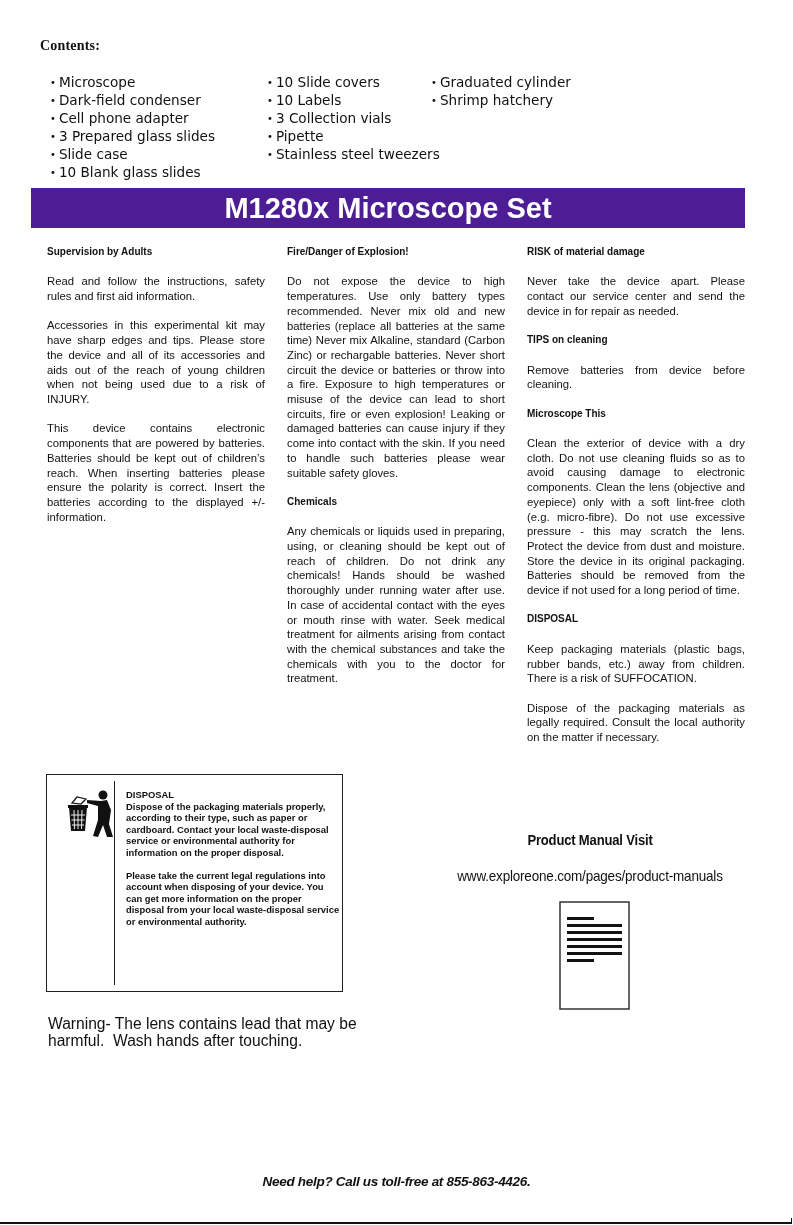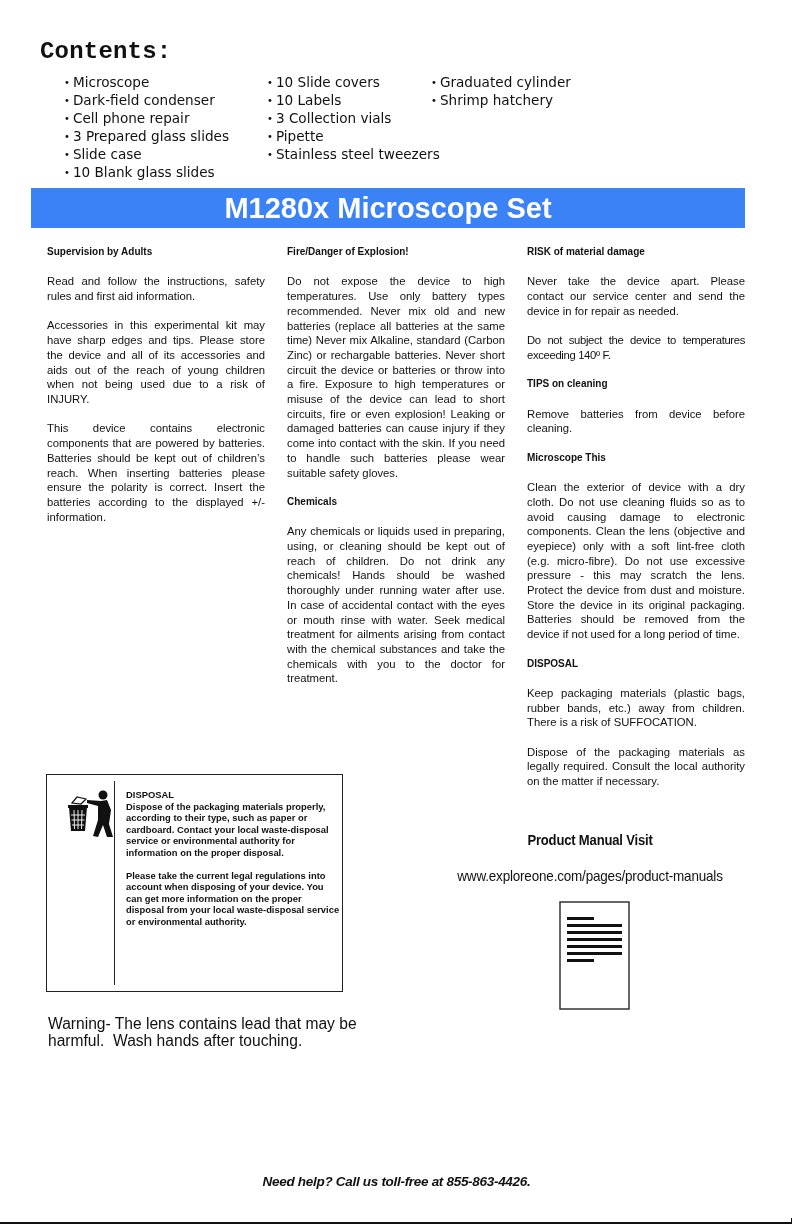--- a/index.html
+++ b/index.html
@@ -4,33 +4,33 @@
   <style>
     html, body { margin: 0; padding: 0; background: #ffffff; }
     body {
       width: 793px; height: 1225px; position: relative; overflow: hidden;
       font-family: "Liberation Sans", sans-serif; color: #111;
     }
     .abs { position: absolute; }
 
     
     .contents-title {
-      left: 40px; top: 38px; font-size: 24px; font-weight: bold;
-      font-family: Liberation Mono, monospace; letter-spacing: 0.2px;
+      left: 40px; top: 38px; font-size: 14px; font-weight: bold;
+      font-family: Liberation Serif, serif; letter-spacing: 0.2px;
     }
     .contents-col { top: 74px; font-family: "DejaVu Sans", sans-serif; font-size: 13.6px; line-height: 16px; }
     .contents-col div { white-space: nowrap; }
     .contents-col .bullet { font-size: 10px; margin-right: 3px; position: relative; top: -1px; }
-    .col1 { left: 64px; }
+    .col1 { left: 50px; }
     .col2 { left: 267px; }
     .col3 { left: 431px; }
 
     
     .banner {
-      left: 31px; top: 188px; width: 714px; height: 40px; background: #3b82f6;
+      left: 31px; top: 188px; width: 714px; height: 40px; background: #4c1d95;
       color: #fff; text-align: center; font-size: 29px; font-weight: bold;
       line-height: 40px; letter-spacing: 0px;
     }
 
     
     .text-col { top: 245px; font-size: 11.3px; line-height: 14.7px; }
     .text-col p { margin: 0 0 14.7px 0; text-align: justify; }
     .text-col h3 { margin: 0 0 14.7px 0; font-size: 10px; font-weight: bold; line-height: 14.7px; }
     .tcol1 { left: 47px; width: 218px; }
     .tcol2 { left: 287px; width: 218px; }
@@ -77,21 +77,21 @@
     .bottom-tick { left: 791px; top: 1218px; width: 1px; height: 6px; background: #111; }
   </style>
 </head>
 <body>
 
 <div class="abs contents-title">Contents:</div>
 
 <div class="abs contents-col col1">
   <div><span class="bullet">•</span><span>Microscope</span></div>
   <div><span class="bullet">•</span><span>Dark-field condenser</span></div>
-  <div><span class="bullet">•</span><span>Cell phone repair</span></div>
+  <div><span class="bullet">•</span><span>Cell phone adapter</span></div>
   <div><span class="bullet">•</span><span>3 Prepared glass slides</span></div>
   <div><span class="bullet">•</span><span>Slide case</span></div>
   <div><span class="bullet">•</span><span>10 Blank glass slides</span></div>
 </div>
 
 <div class="abs contents-col col2">
   <div><span class="bullet">•</span><span>10 Slide covers</span></div>
   <div><span class="bullet">•</span><span>10 Labels</span></div>
   <div><span class="bullet">•</span><span>3 Collection vials</span></div>
   <div><span class="bullet">•</span><span>Pipette</span></div>
@@ -115,21 +115,20 @@
 <div class="abs text-col tcol2">
   <h3>Fire/Danger of Explosion!</h3>
   <p>Do not expose the device to high temperatures. Use only battery types recommended. Never mix old and new batteries (replace all batteries at the same time) Never mix Alkaline, standard (Carbon Zinc) or rechargable batteries. Never short circuit the device or batteries or throw into a fire. Exposure to high temperatures or misuse of the device can lead to short circuits, fire or even explosion! Leaking or damaged batteries can cause injury if they come into contact with the skin. If you need to handle such batteries please wear suitable safety gloves.</p>
   <h3>Chemicals</h3>
   <p>Any chemicals or liquids used in preparing, using, or cleaning should be kept out of reach of children. Do not drink any chemicals! Hands should be washed thoroughly under running water after use. In case of accidental contact with the eyes or mouth rinse with water. Seek medical treatment for ailments arising from contact with the chemical substances and take the chemicals with you to the doctor for treatment.</p>
 </div>
 
 <div class="abs text-col tcol3">
   <h3>RISK of material damage</h3>
   <p>Never take the device apart. Please contact our service center and send the device in for repair as needed.</p>
-  <p style="letter-spacing:-0.35px;">Do not subject the device to temperatures exceeding 140º F.</p>
   <h3>TIPS on cleaning</h3>
   <p>Remove batteries from device before cleaning.</p>
   <h3>Microscope This</h3>
   <p>Clean the exterior of device with a dry cloth. Do not use cleaning fluids so as to avoid causing damage to electronic components. Clean the lens (objective and eyepiece) only with a soft lint-free cloth (e.g. micro-fibre). Do not use excessive pressure - this may scratch the lens. Protect the device from dust and moisture. Store the device in its original packaging.  Batteries should be removed from the device if not used for a long period of time.</p>
   <h3>DISPOSAL</h3>
   <p>Keep packaging materials (plastic bags, rubber bands, etc.) away from children. There is a risk of SUFFOCATION.</p>
   <p>Dispose of the packaging materials as legally required. Consult the local authority on the matter if necessary.</p>
 </div>
 
 <div class="abs disposal-box"></div>

